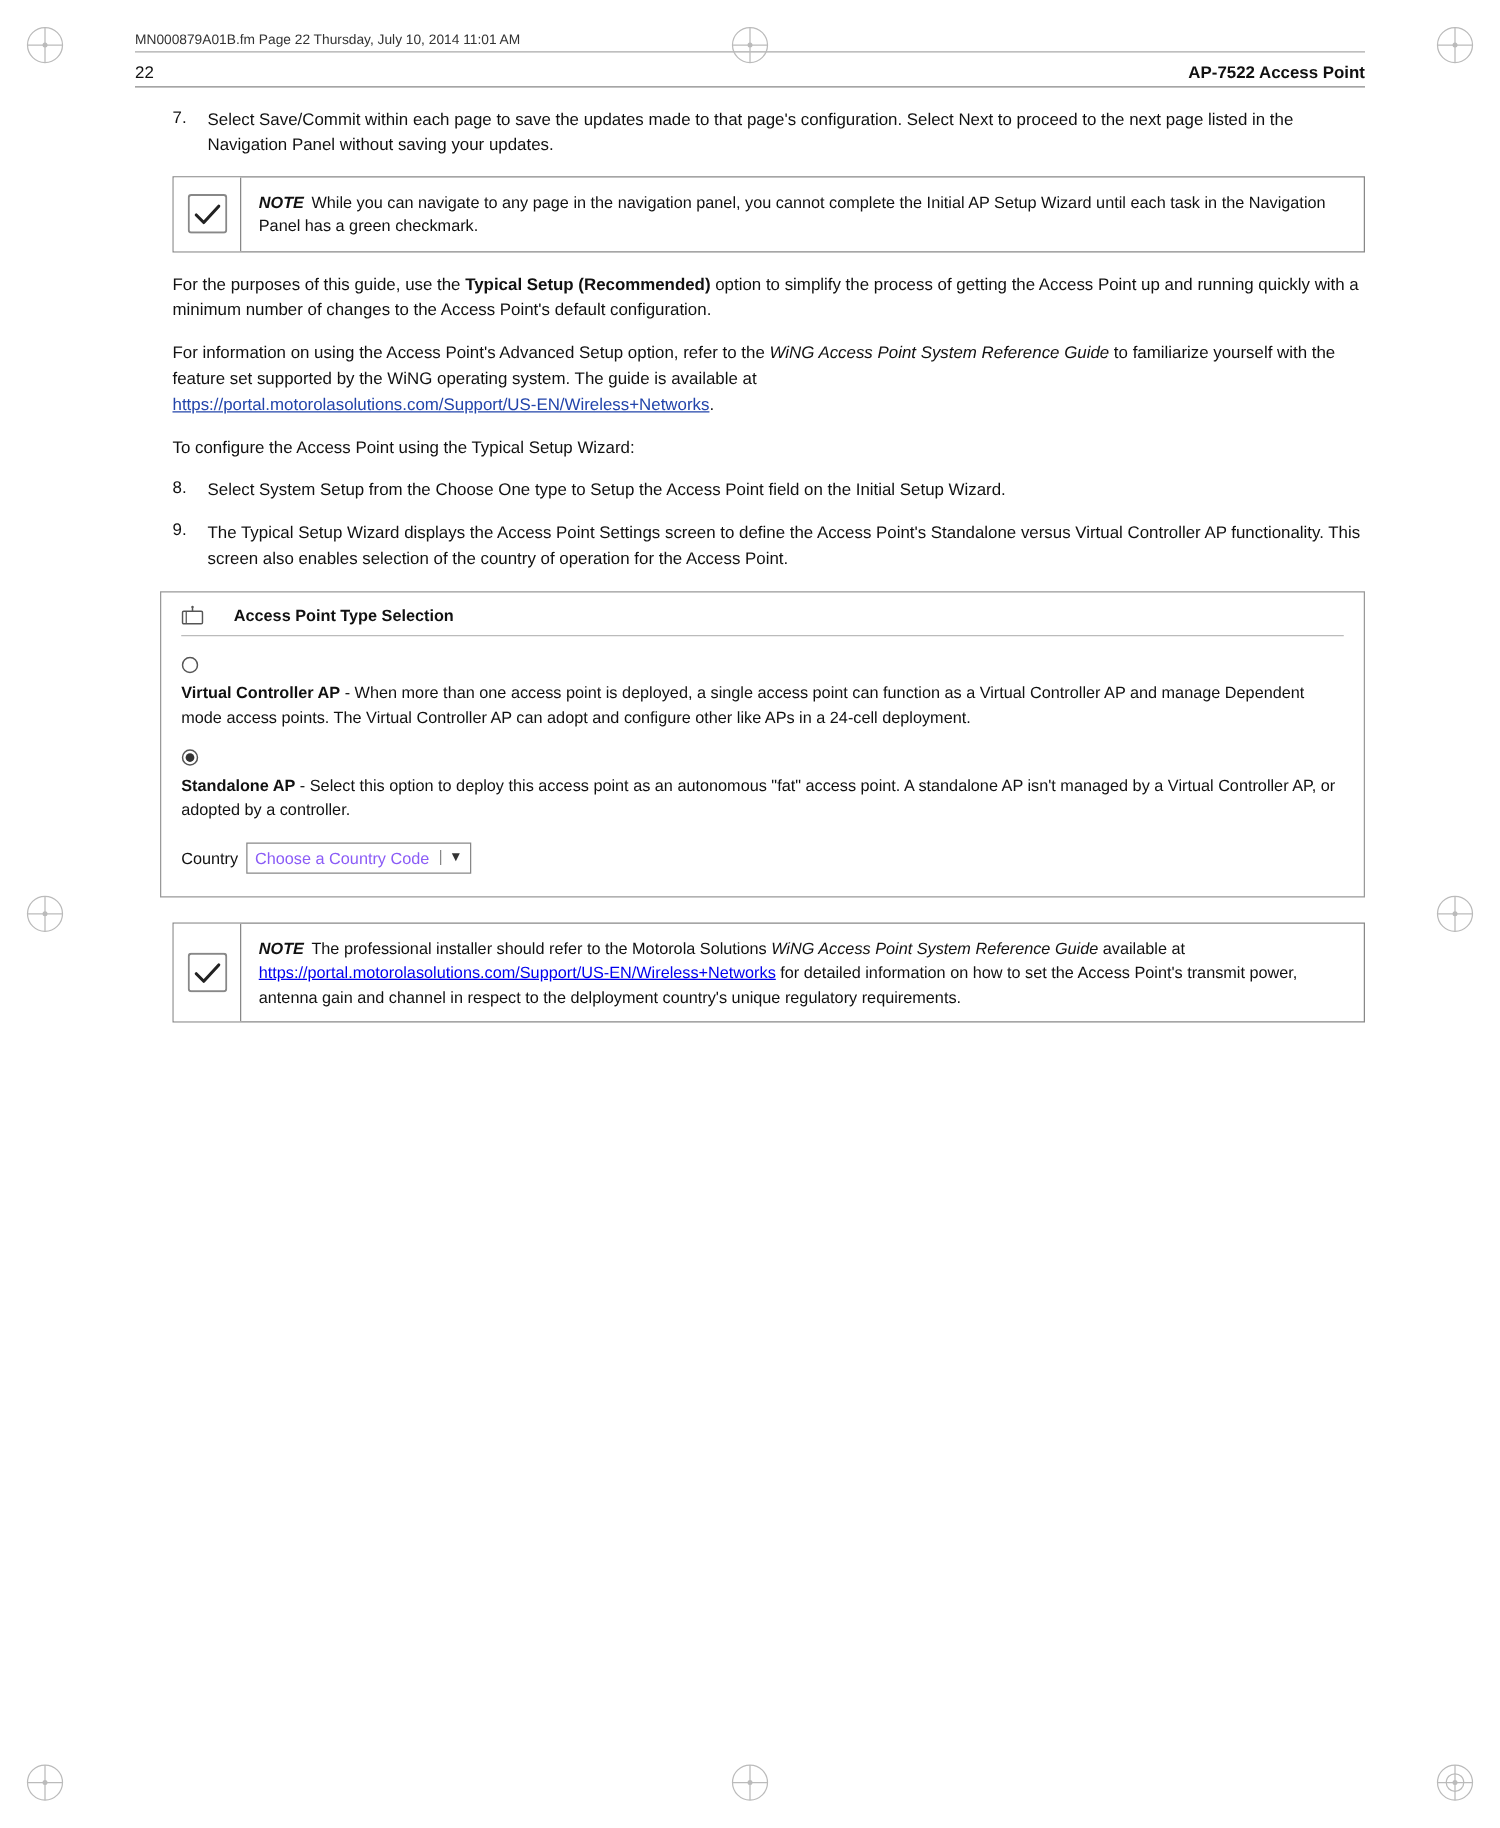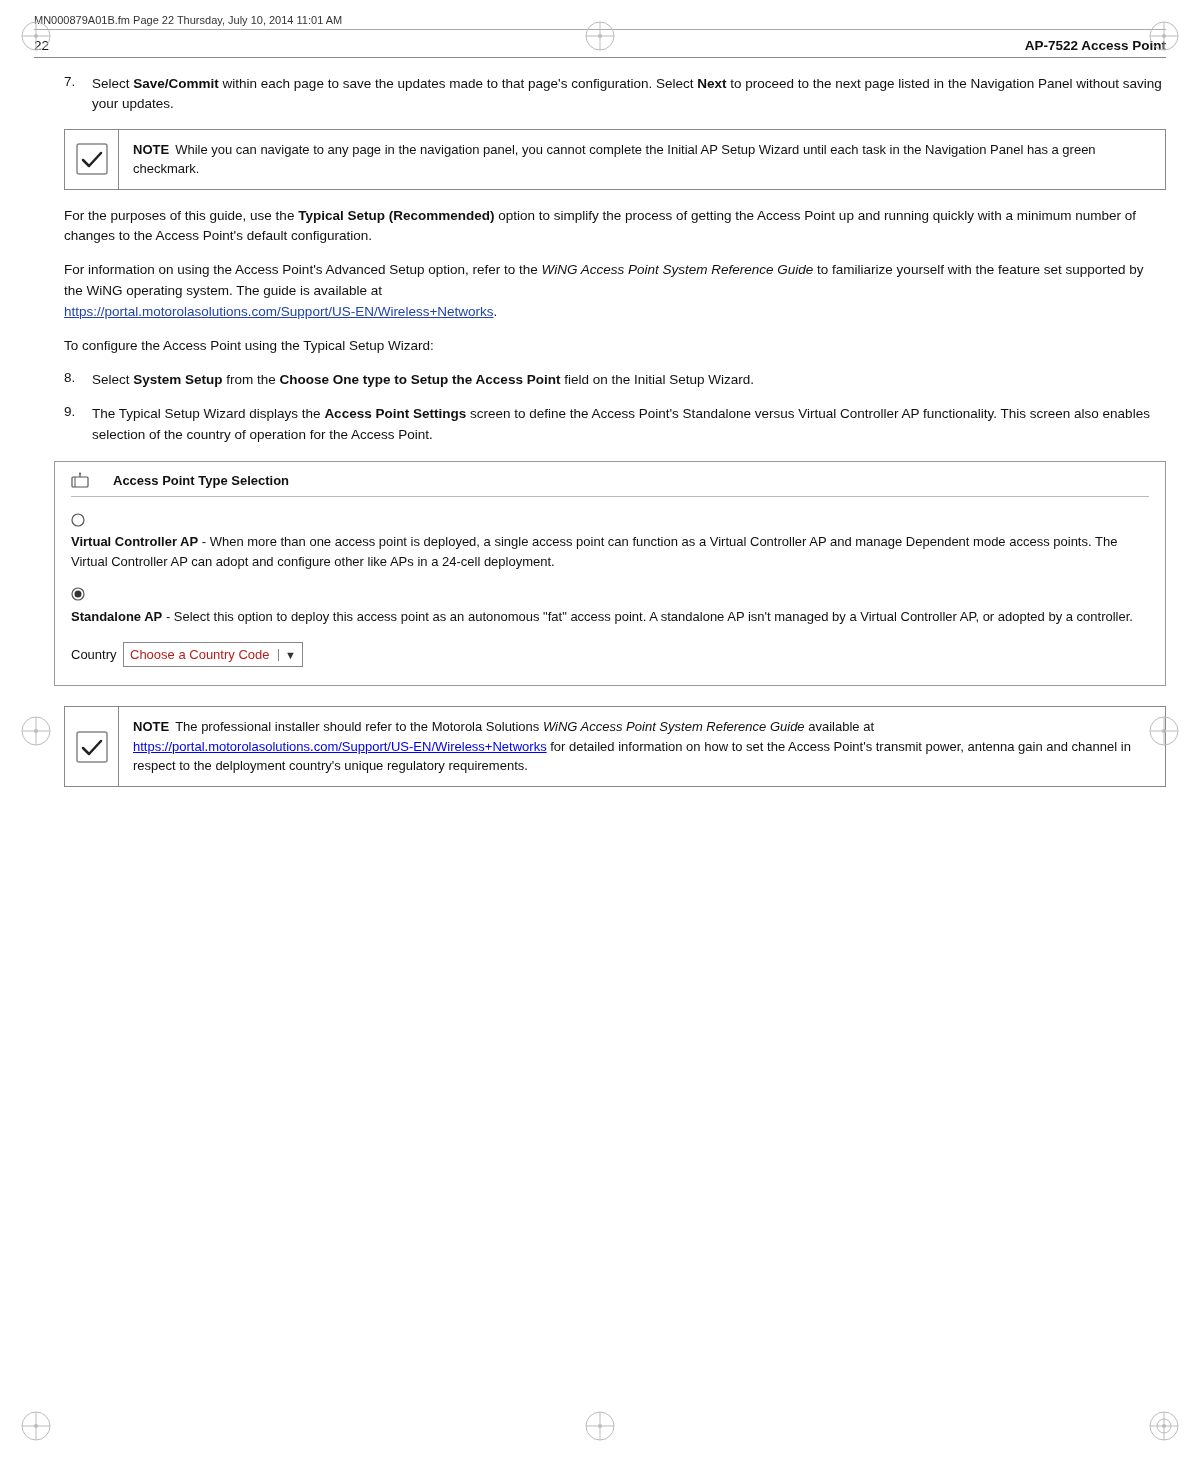--- a/index.html
+++ b/index.html
@@ -24,22 +24,22 @@
     .corner-tl { top: 18px; left: 18px; }
     .corner-tr { top: 18px; right: 18px; }
     .corner-bl { bottom: 18px; left: 18px; }
     .corner-br { bottom: 18px; right: 18px; }
     .corner-tm { top: 18px; left: 50%; transform: translateX(-50%); }
     .corner-bm { bottom: 18px; left: 50%; transform: translateX(-50%); }
     .corner-lm { top: 50%; left: 18px; transform: translateY(-50%); }
     .corner-rm { top: 50%; right: 18px; transform: translateY(-50%); }
 
     .page-content {
-      margin: 0 34px;
-      padding-top: 10px;
+      margin: 0 108px;
+      padding-top: 22px;
     }
 
     
     .meta-bar {
       border-bottom: 1px solid #aaa;
       padding: 4px 0 3px 0;
       font-size: 11px;
       color: #333;
       display: flex;
       justify-content: space-between;
@@ -75,21 +75,21 @@
       margin-bottom: 14px;
     }
     .step-number {
       min-width: 28px;
       font-size: 13.5px;
     }
     .step-text {
       font-size: 13.5px;
       line-height: 1.5;
     }
-    .step-text b { font-weight: bold; }
+    .step-text b { font-weight: normal; }
 
     
     .note-box {
       border: 1px solid #888;
       display: flex;
       align-items: stretch;
       margin: 14px 0 16px 0;
     }
     .note-check {
       width: 54px;
@@ -105,20 +105,21 @@
       height: 32px;
     }
     .note-content {
       padding: 10px 14px;
       font-size: 13px;
       line-height: 1.5;
       flex: 1;
     }
     .note-label {
       font-weight: bold;
+      font-style: italic;
       margin-right: 6px;
     }
 
     
     .body-para {
       font-size: 13.5px;
       line-height: 1.55;
       margin-bottom: 13px;
     }
     .body-para b { font-weight: bold; }
@@ -177,21 +178,21 @@
       font-size: 13px;
       display: flex;
       align-items: center;
       gap: 4px;
       background: #fff;
       min-width: 180px;
       cursor: pointer;
     }
     .country-select-text {
       flex: 1;
-      color: #b91c1c;
+      color: #8b5cf6;
     }
     .dropdown-arrow {
       border-left: 1px solid #888;
       padding-left: 6px;
       font-size: 11px;
       color: #333;
     }
 
     
     .bottom-note {

